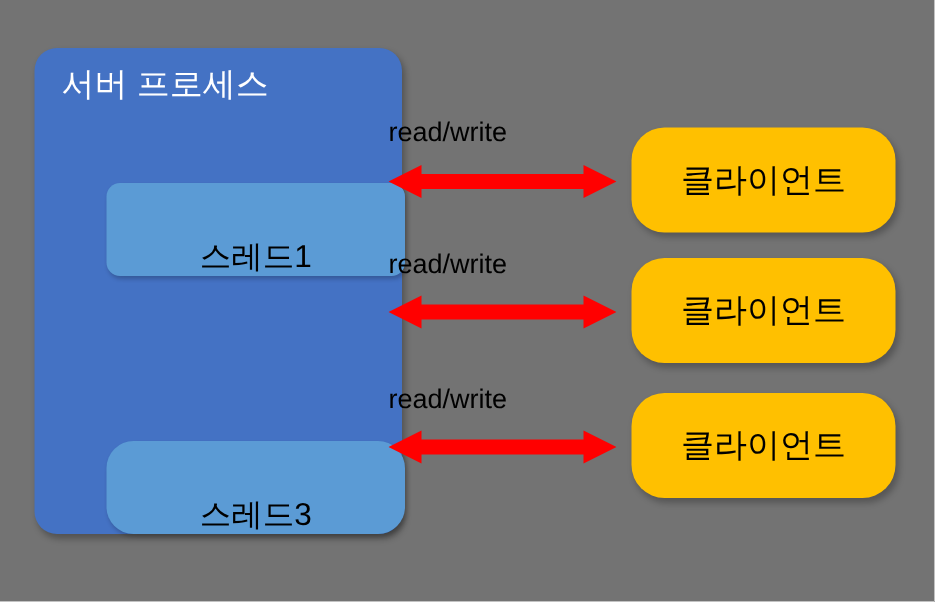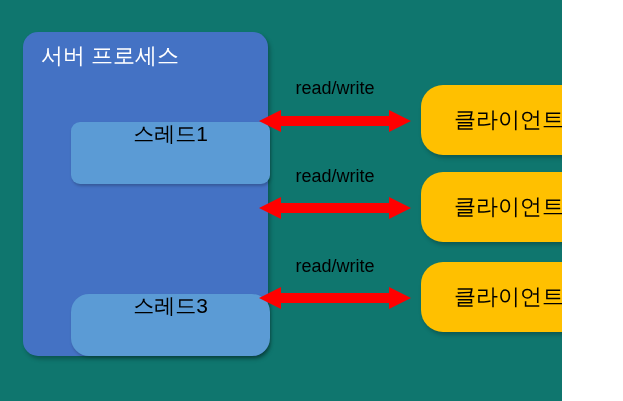--- a/index.html
+++ b/index.html
@@ -5,23 +5,23 @@
   html, body {
     margin: 0;
     padding: 0;
     background: #ffffff;
   }
   body {
     font-family: "Liberation Sans", sans-serif;
   }
   #canvas {
     position: relative;
-    width: 562px;
+    width: 623px;
     height: 401px;
-    background: #0f766e;
+    background: #737373;
     overflow: hidden;
   }
 
   
   .server-box {
     position: absolute;
     left: 23px;
     top: 32px;
     width: 245px;
     height: 324px;
@@ -44,21 +44,21 @@
   
   .thread-box {
     position: absolute;
     left: 48px;
     width: 199px;
     height: 62px;
     background: #5B9BD5;
     border-radius: 9px;
     box-shadow: 1px 2px 3px rgba(0,0,0,0.22);
     display: flex;
-    align-items: flex-start;
+    align-items: flex-end;
     justify-content: center;
     box-sizing: border-box;
   }
   .thread-box.r1 { top: 90px; }
   .thread-box.r2 { top: 178px; }
   .thread-box.r3 { top: 262px; border-radius: 18px; }
   .thread-label {
     color: #000000;
     font-size: 21px;
     line-height: 24px;
@@ -103,21 +103,20 @@
     display: block;
     width: 152px;
     height: 26px;
   }
 
   
   .rw-label {
     position: absolute;
     left: 259px;
     width: 152px;
-    text-align: center;
     color: #000000;
     font-size: 18px;
     line-height: 22px;
     white-space: nowrap;
   }
   .rw-label.r1 { top: 77px; }
   .rw-label.r2 { top: 165px; }
   .rw-label.r3 { top: 255px; }
 </style>
 </head>

